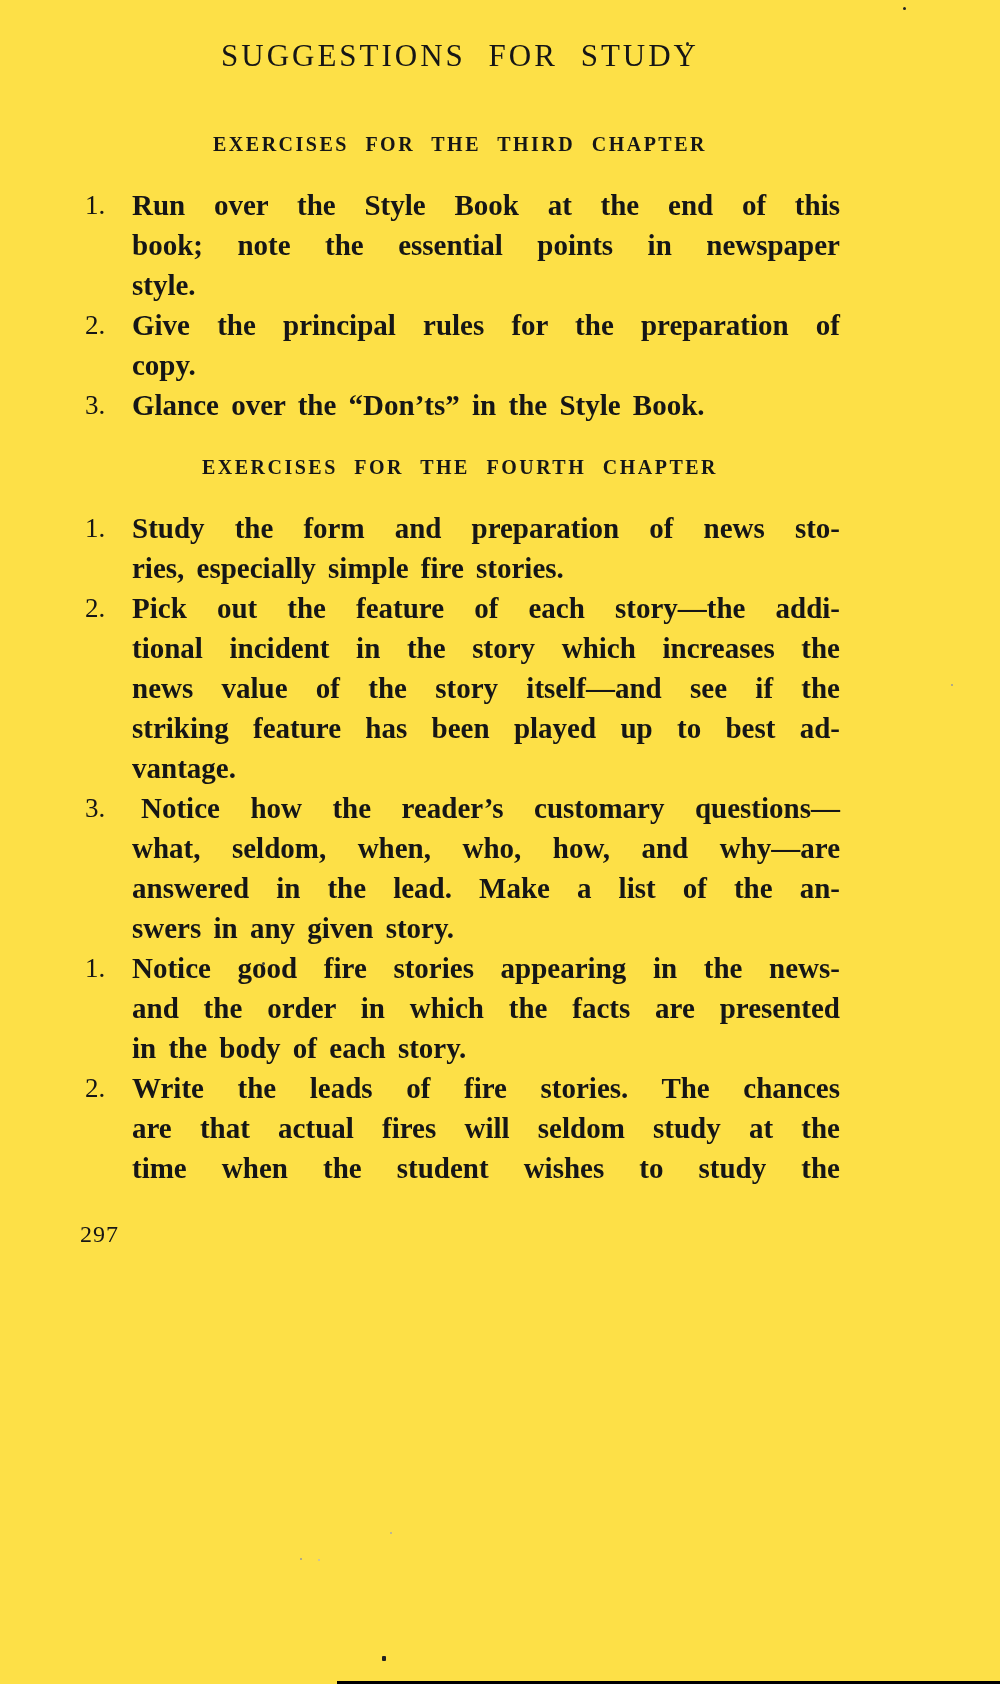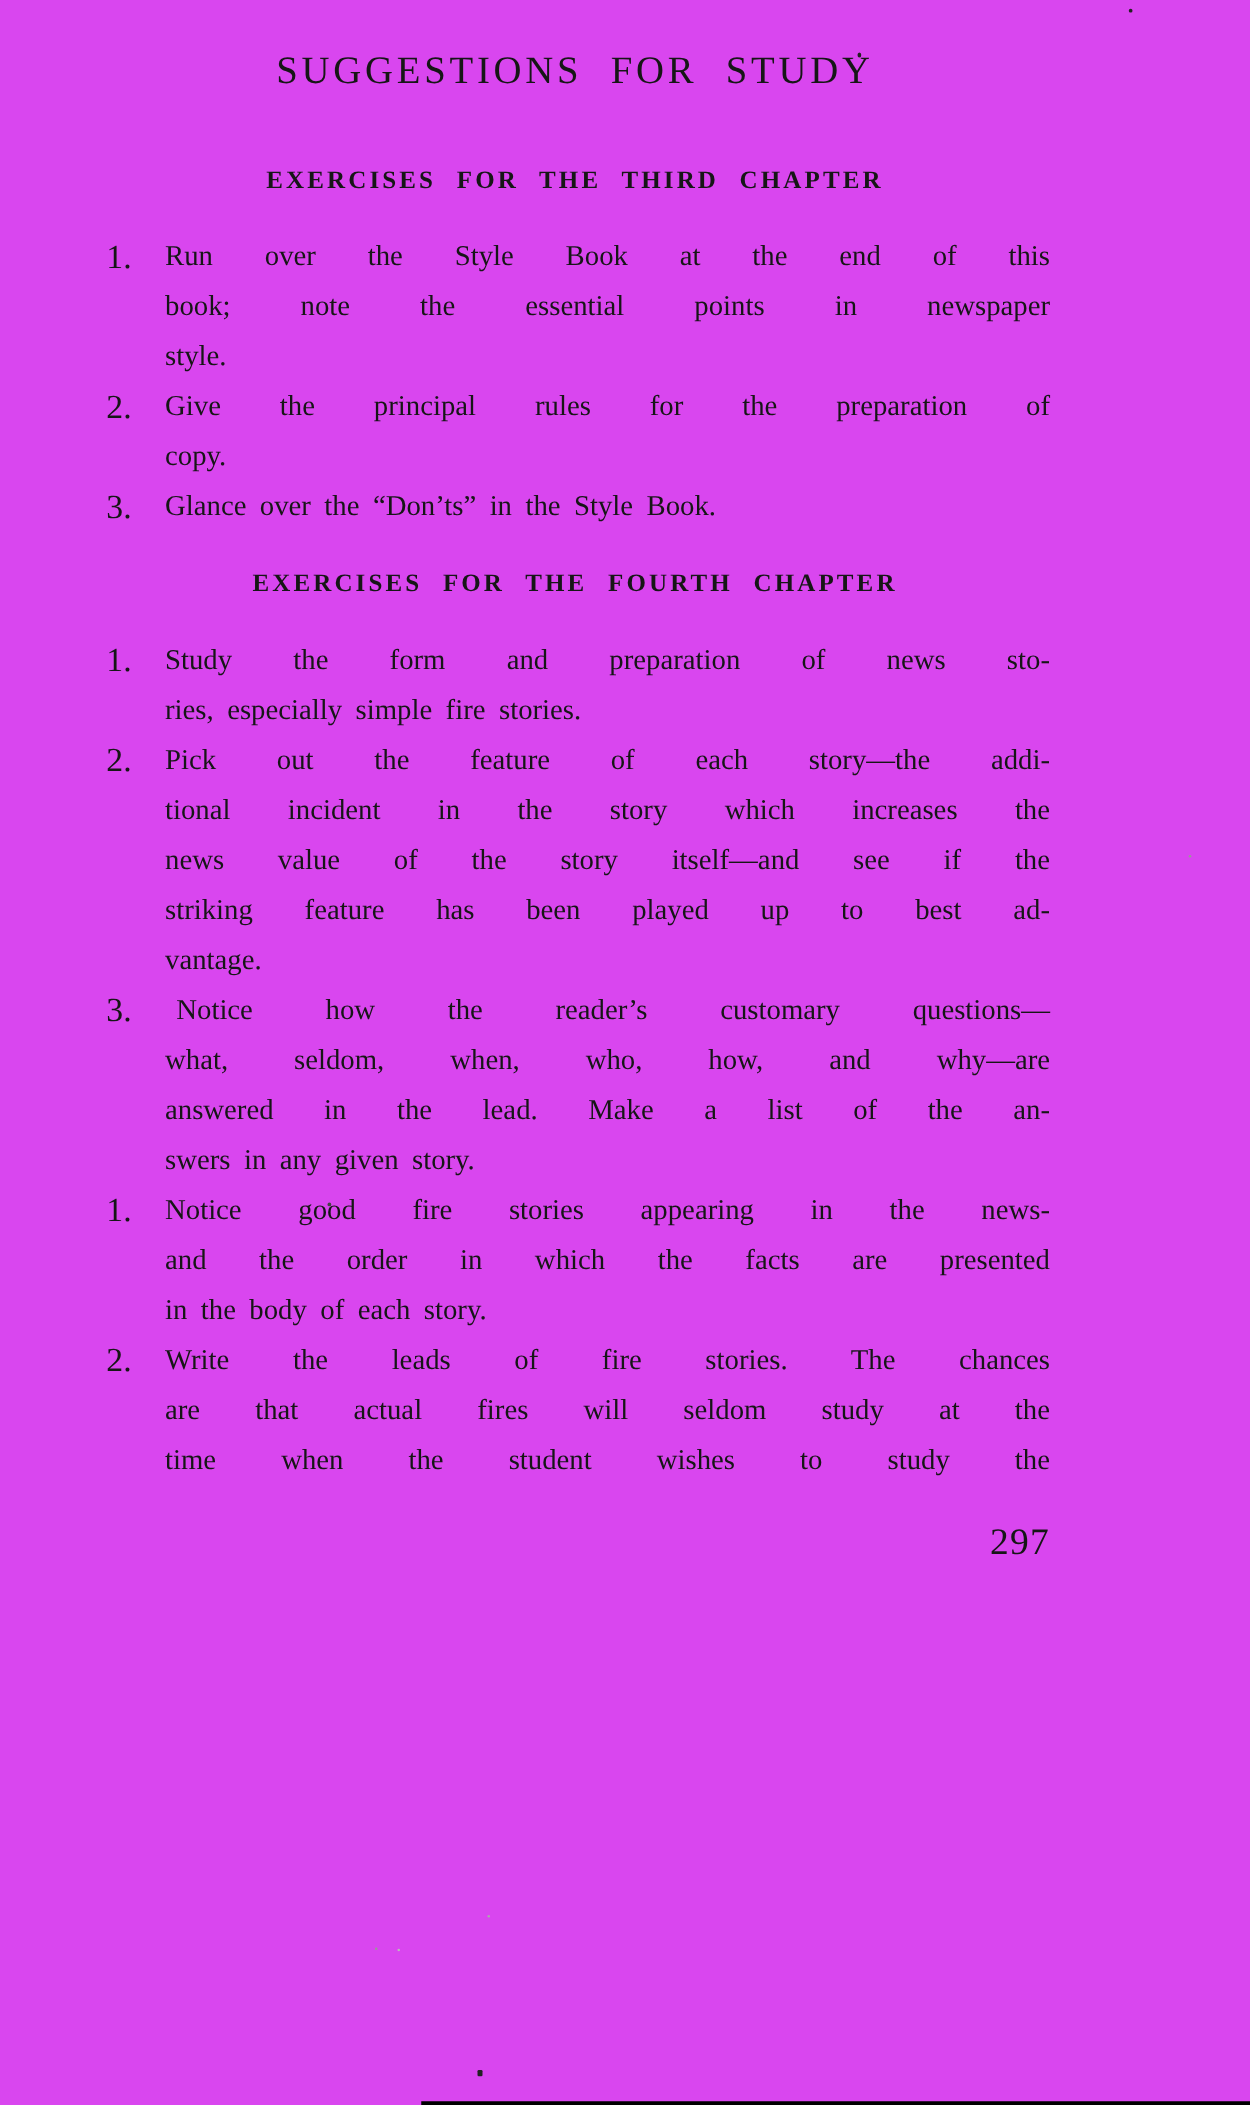--- a/index.html
+++ b/index.html
@@ -1,19 +1,19 @@
 <!DOCTYPE html>
 <html><head>
 <meta charset="utf-8">
 <style>
   html,body{margin:0;padding:0;background:#ffffff;}
   .page{
     position:relative;
     width:1000px;height:1684px;
-    background:#d946ef;
+    background:#fde047;
     font-family:"Liberation Serif","DejaVu Serif",serif;
     color:#161616;
     overflow:hidden;
   }
   .content{position:absolute;left:80px;top:0;width:760px;}
   .title{
     margin-top:36px;
     text-align:center;
     font-size:31px;line-height:40px;
     letter-spacing:3px;word-spacing:12px;
@@ -30,30 +30,31 @@
   .sec-heading.first{margin-top:54px;}
   .list{margin:0;padding:0;}
   .item{position:relative;margin:0 0 0 52px;width:708px;}
   .num{
     position:absolute;left:-47px;top:0;
     width:40px;
     font-size:27px;line-height:40px;
     font-feature-settings:"onum" 1;
   }
   .ln{
-    font-size:23px;line-height:40px;
+    font-size:29px;line-height:40px;
     word-spacing:5px;
     text-align:left;
+    font-weight:bold;
   }
   .ln.f{text-align:justify;text-align-last:justify;}
   .ln.ind{padding-left:9px;}
   .page-number{
     margin-top:26px;
-    text-align:right;
-    font-size:30px;line-height:40px;
+    text-align:left;
+    font-size:24px;line-height:40px;
     letter-spacing:1px;
     font-feature-settings:"onum" 1;
   }
   .speck{position:absolute;background:#222;border-radius:50%;}
   .edge-line{position:absolute;background:#000;}
 </style>
 </head>
 <body>
 
 <div class="page">

